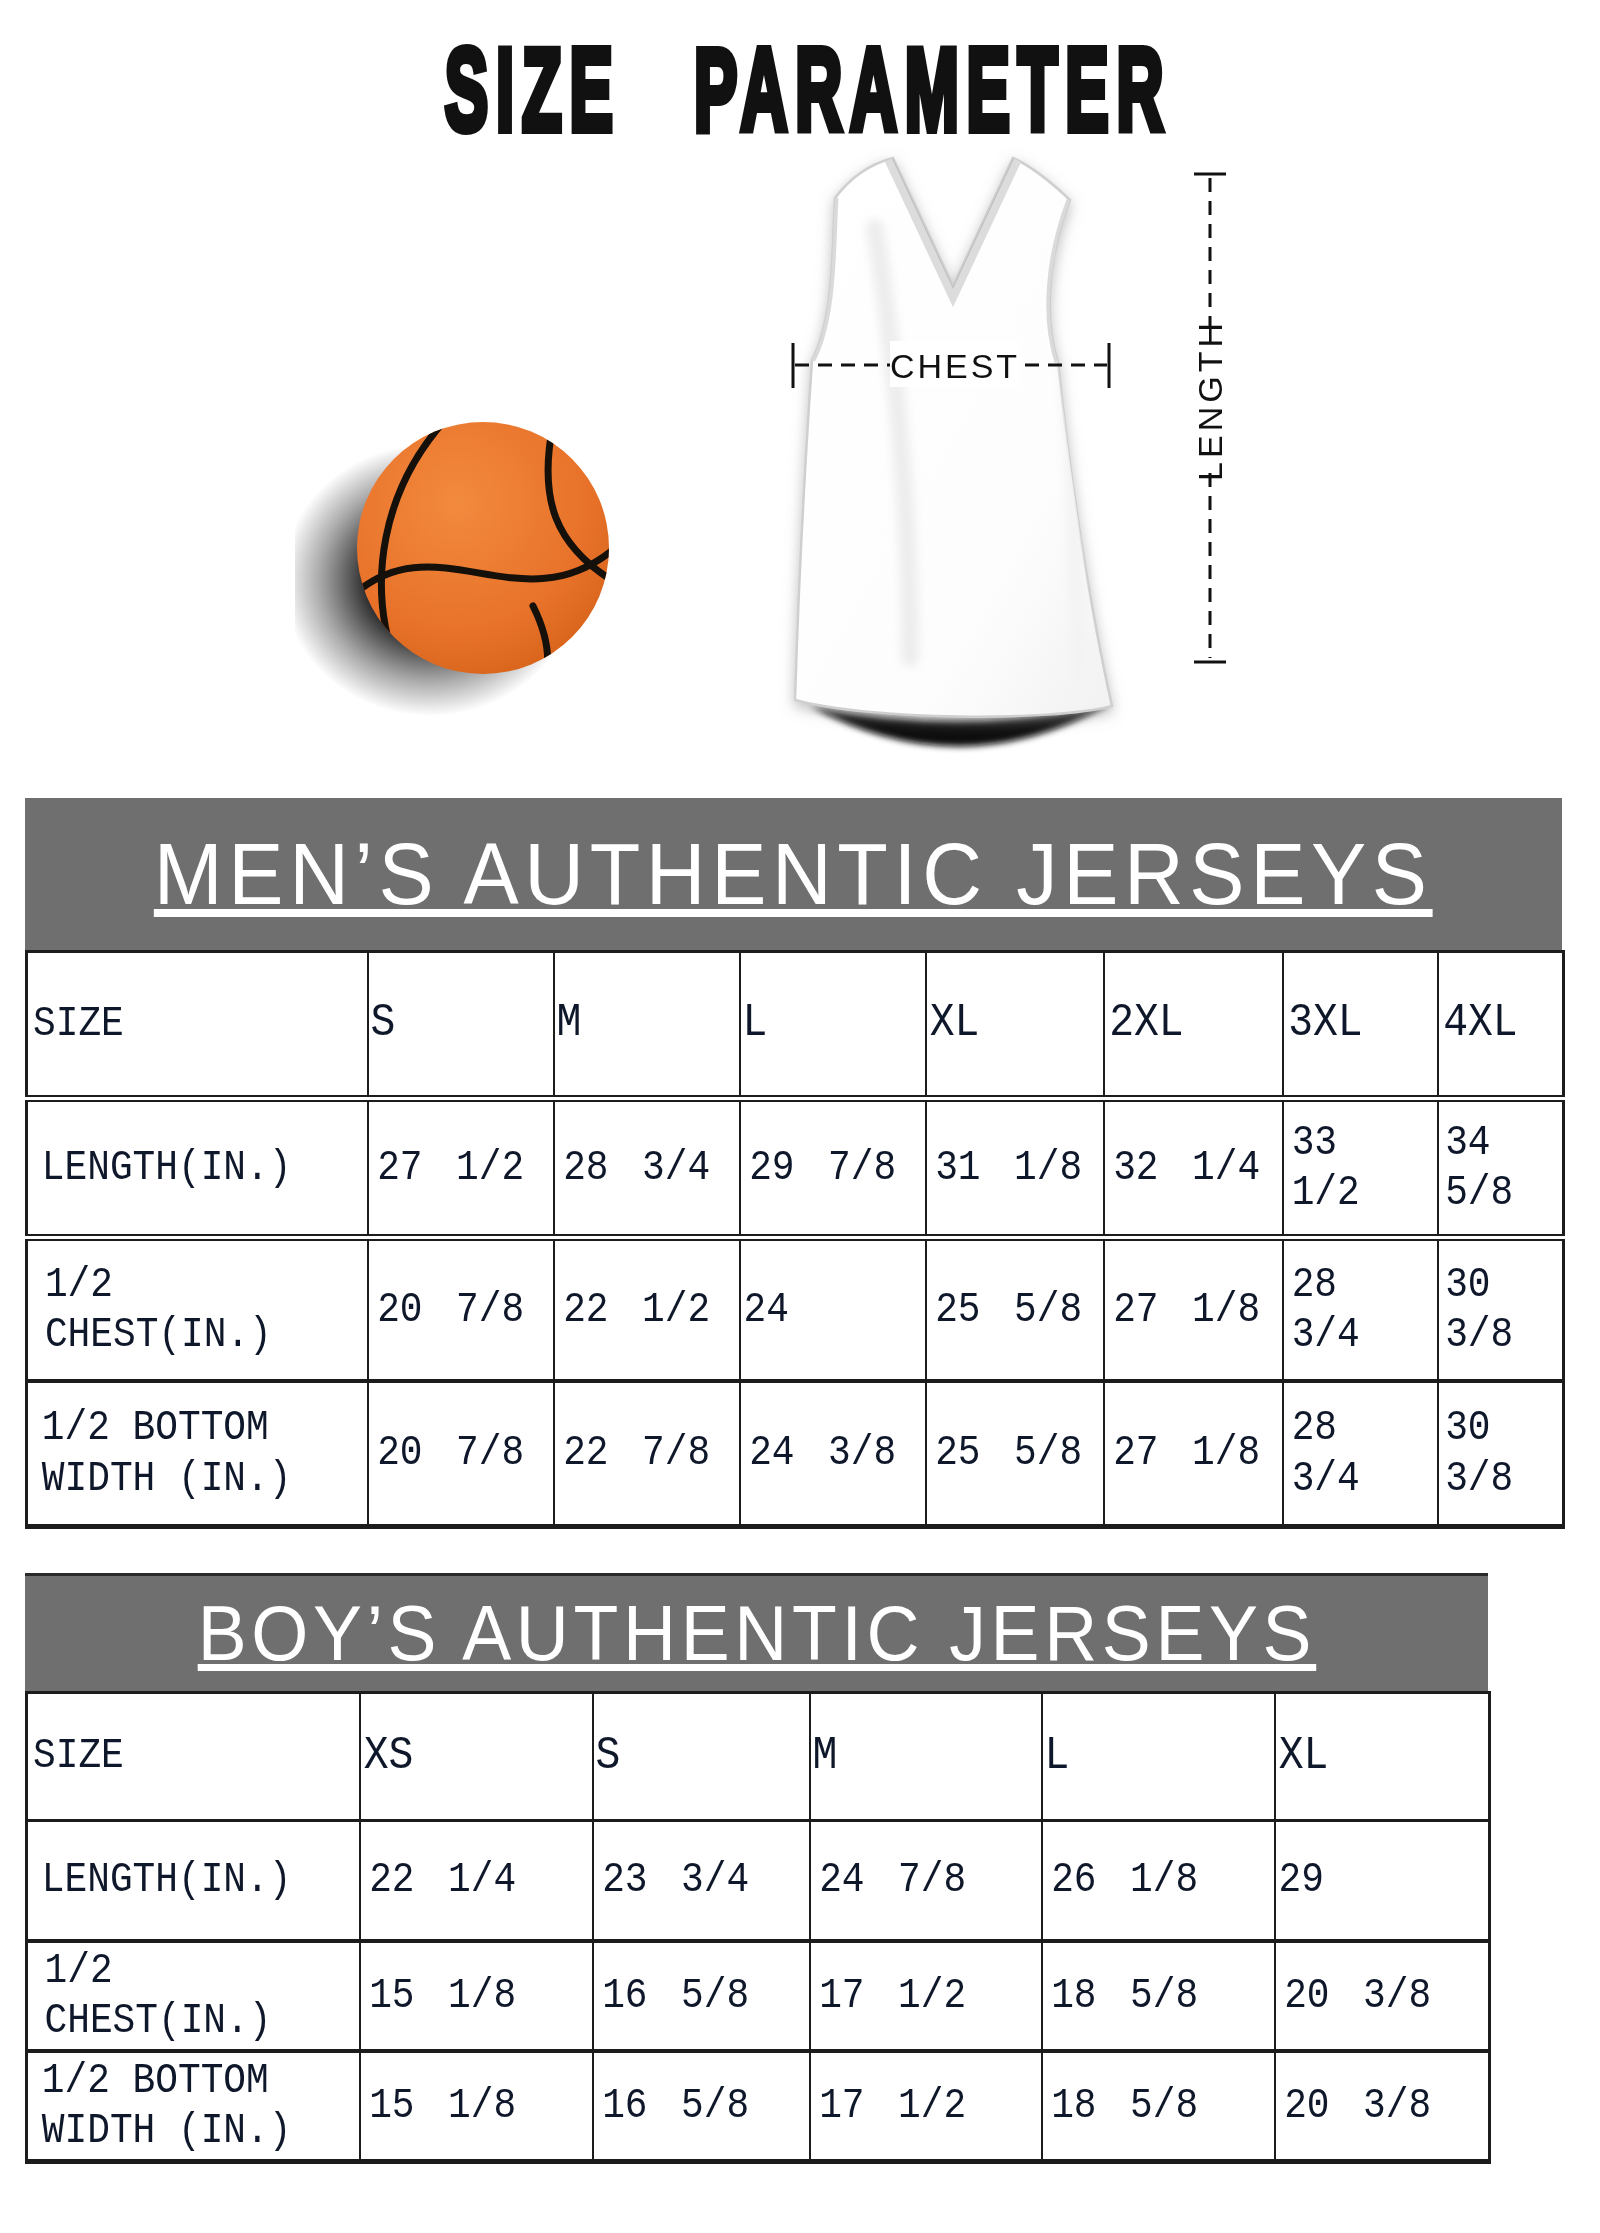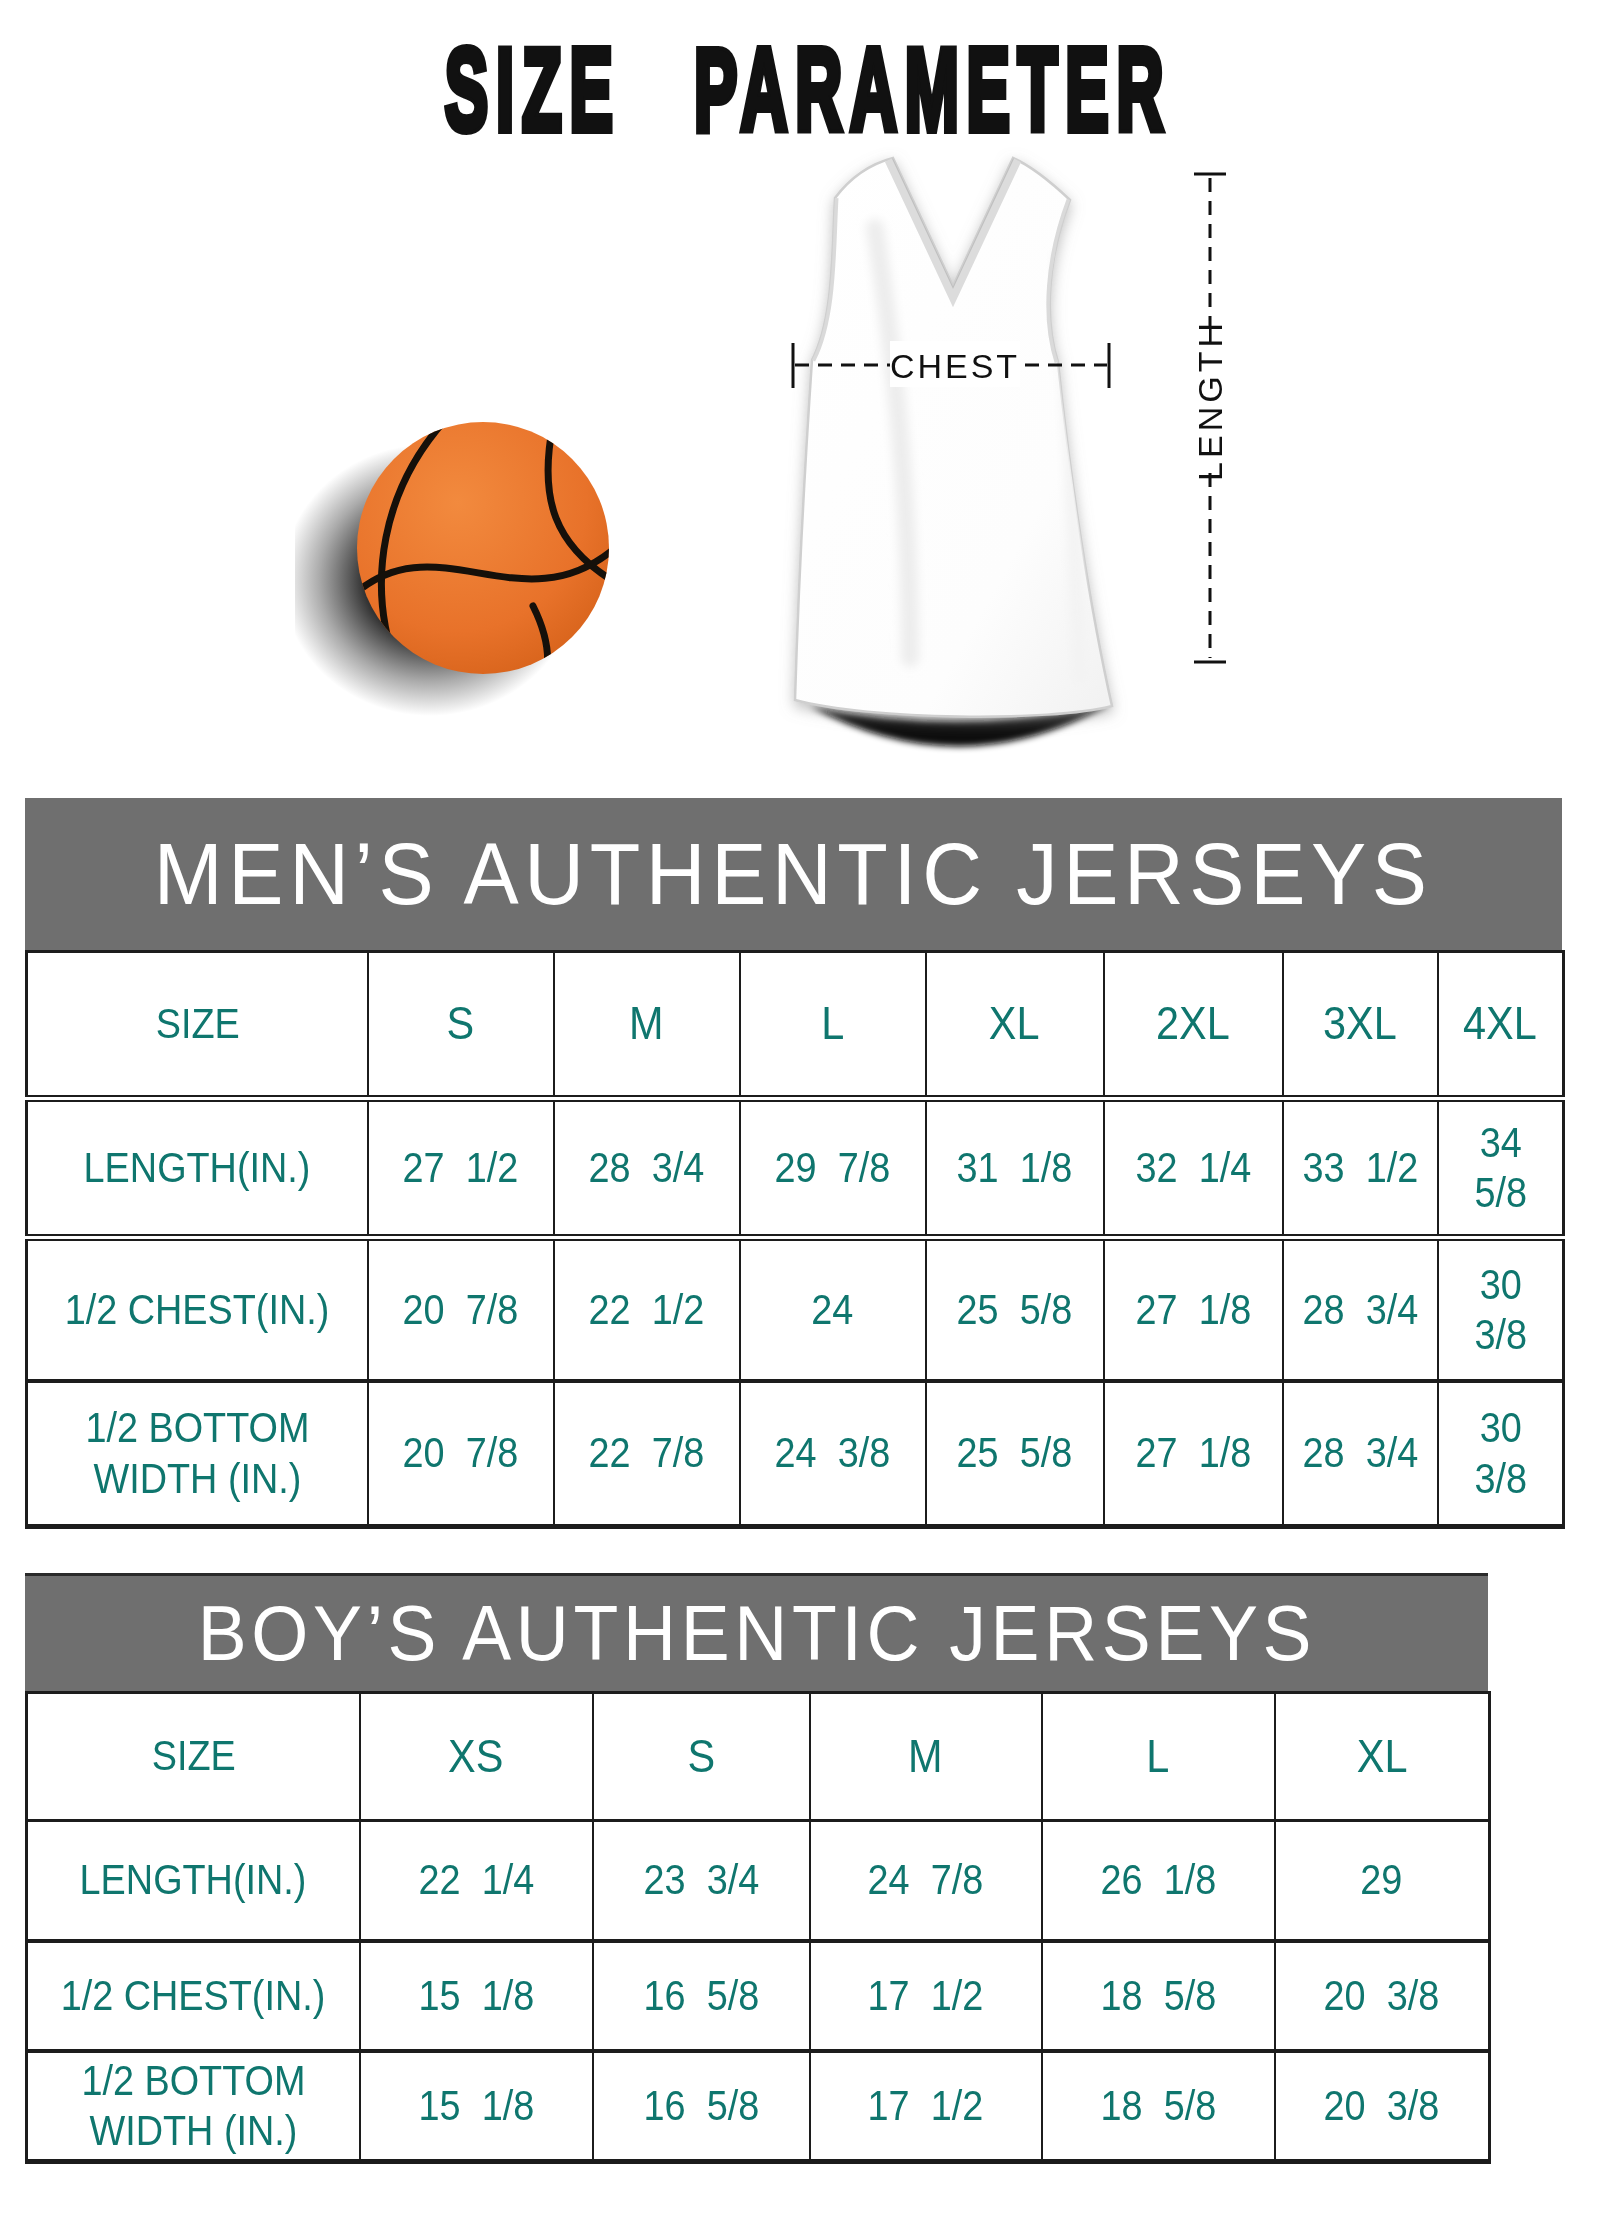--- a/index.html
+++ b/index.html
@@ -11,28 +11,28 @@
 
   
   .ball-svg   { position:absolute; left:295px; top:388px; width:360px; height:342px; }
   .jersey-svg { position:absolute; left:760px; top:138px; width:520px; height:662px; }
 
   
   .tblwrap { position:absolute; left:25px; }
   .men { top:798px;  width:1537px; }
   .boy { top:1573px; width:1463px;border-radius:32px; }
 
-  .band { background:#6f6f6f; color:#ffffff; display:flex; align-items:center; justify-content:center; }
+  .band { background:#6f6f6f; color:#ffffff; display:flex; align-items:center; justify-content:center;text-decoration:underline; }
   .men .band { height:152px; font-size:88px; letter-spacing:6px; }
   .boy .band { height:115px; font-size:78px; letter-spacing:5px; border-top:3px solid #2a2a2a; }
 
   table { border-collapse:collapse; table-layout:fixed; background:#ffffff; }
   .men table { width:1537px; border:3px solid #1c1c1c; border-bottom-width:5px; }
   .boy table { width:1463px; border:3px solid #1c1c1c; border-bottom-width:5px; }
-  td { border:2px solid #1c1c1c; text-align:center; vertical-align:middle; padding:0; color:#0f766e; }
+  td { border:2px solid #1c1c1c; text-align:left; vertical-align:middle; padding:0; color:#0f172a;font-family:Liberation Mono, monospace; }
 
   .men .r-size td { height:142px; border-bottom:7px double #1c1c1c; }
   .men .r-a    td { height:132px; border-bottom:7px double #1c1c1c; }
   .men .r-b    td { height:138px; border-bottom:4px solid  #1c1c1c; }
   .men .r-c    td { height:141px; }
   .boy .r-size td { height:125px; border-bottom:3px solid #1c1c1c; }
   .boy .r-a    td { height:117px; border-bottom:4px solid #1c1c1c; }
   .boy .r-b    td { height:106px; border-bottom:4px solid #1c1c1c; }
   .boy .r-c    td { height:106px; }
 

